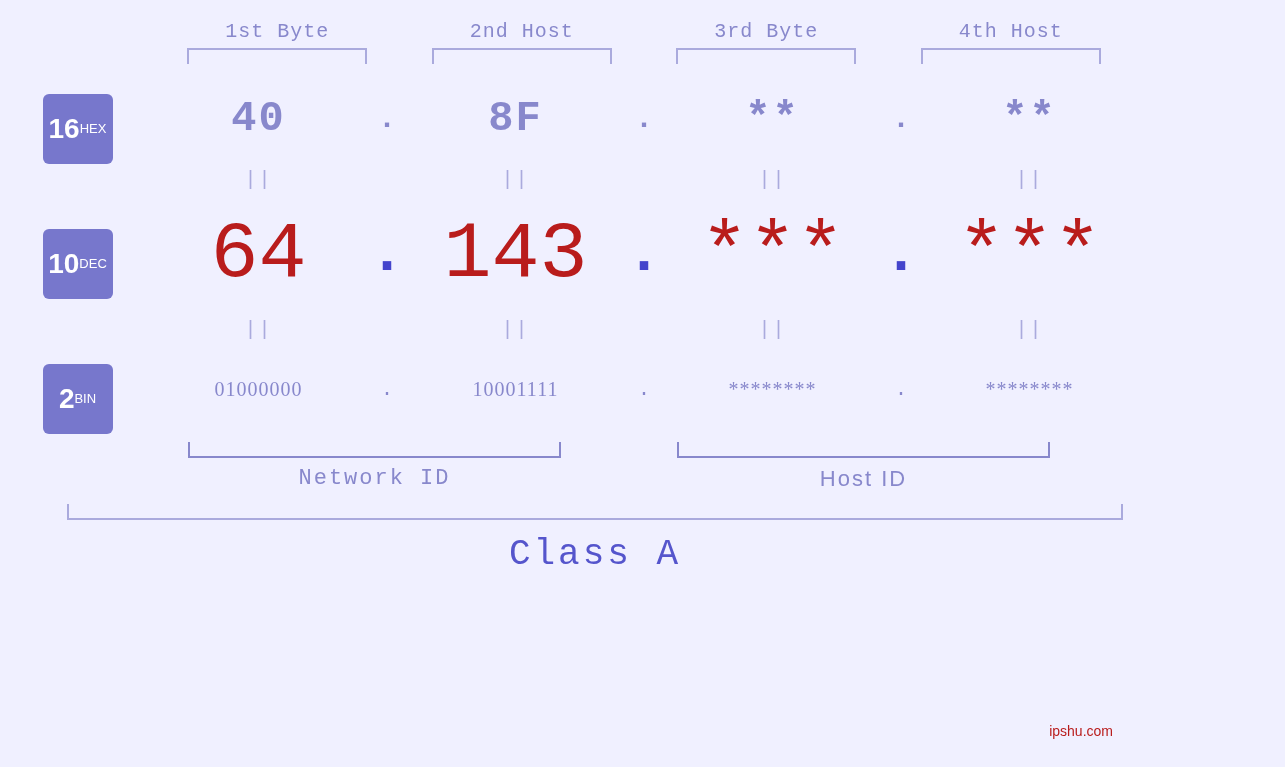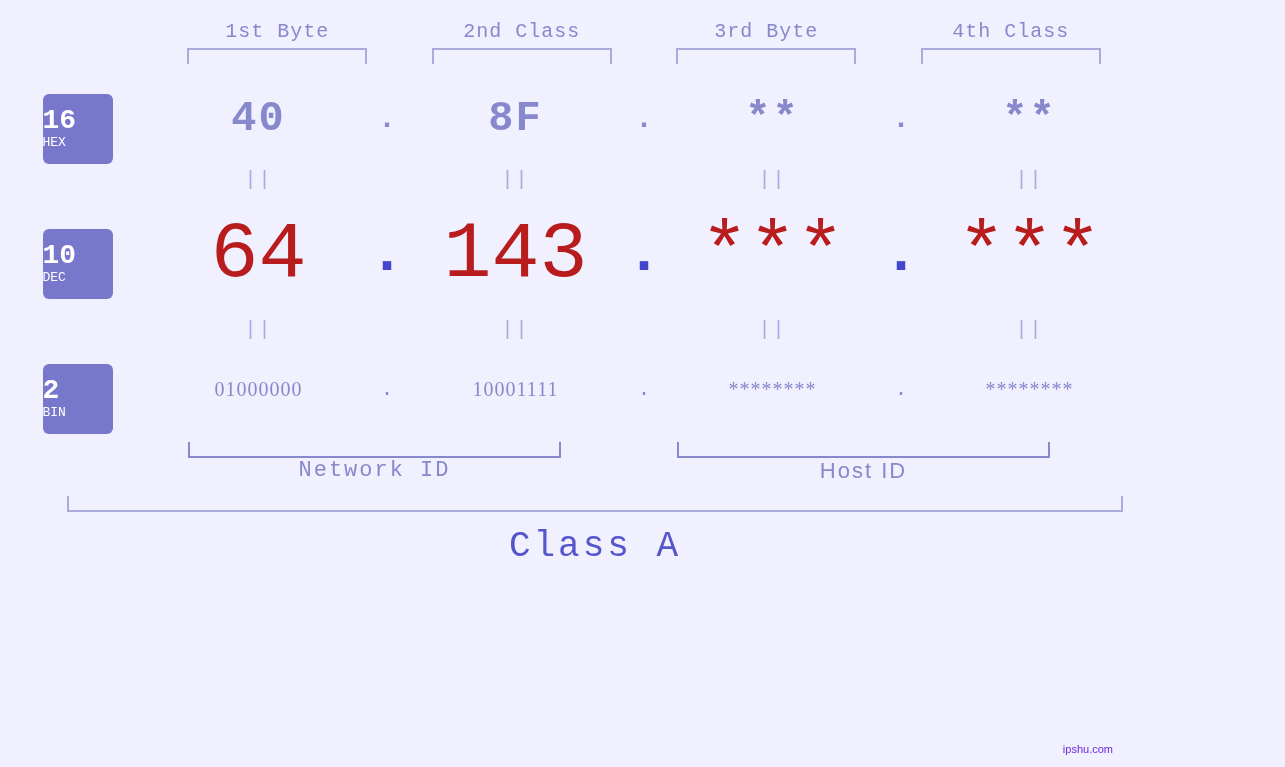--- a/index.html
+++ b/index.html
@@ -77,25 +77,25 @@
       padding-top: 10px;
       gap: 0px;
     }
 
     .badge {
       width: 70px;
       height: 70px;
       background-color: #7777cc;
       color: white;
       display: flex;
-      flex-direction: column;
-      align-items: flex-start;
+      flex-direction: row;
+      align-items: center;
       justify-content: center;
       border-radius: 6px;
-      font-family: Liberation Mono, monospace;
+      font-family: Liberation Sans, sans-serif;
     }
 
     .badge-number {
       font-size: 28px;
       font-weight: bold;
       line-height: 1;
     }
 
     .badge-label {
       font-size: 13px;
@@ -203,37 +203,37 @@
     }
 
     .equals-spacer {
       width: 50px;
       flex: none;
     }
 
     
     .watermark {
       position: absolute;
-      bottom: 12px;
+      bottom: 28px;
       right: 20px;
-      color: #6d28d9;
-      font-size: 11px;
+      color: #b91c1c;
+      font-size: 14px;
       font-family: Arial, sans-serif;
     }
   </style>
 </head>
 <body>
 
 <div class="main-container">
 
   <div class="header-row">
     <div class="byte-label">1st Byte</div>
-    <div class="byte-label">2nd Class</div>
+    <div class="byte-label">2nd Host</div>
     <div class="byte-label">3rd Byte</div>
-    <div class="byte-label">4th Class</div>
+    <div class="byte-label">4th Host</div>
   </div>
 
   <div class="bracket-row">
     <div class="bracket-cell">
       <div class="bracket"></div>
     </div>
     <div class="bracket-cell">
       <div class="bracket"></div>
     </div>
     <div class="bracket-cell">
@@ -374,21 +374,21 @@
           <div style="width:85%; height:16px; border:2px solid #8888cc; border-top:none;"></div>
         </div>
         <div style="width:50px; flex:none;"></div>
 
         <div style="flex:2; display:flex; justify-content:center; align-items:flex-end;">
           <div style="width:85%; height:16px; border:2px solid #8888cc; border-top:none;"></div>
         </div>
         <div style="width:50px; flex:none;"></div>
       </div>
 
-      <div style="display:flex; width:100%; margin-top:0;">
+      <div style="display:flex; width:100%; margin-top:8px;">
         <div style="flex:2; text-align:center; color:#8888cc; font-size:22px; font-family:'Courier New',Courier,monospace; letter-spacing:2px;">Network ID</div>
         <div style="width:50px; flex:none;"></div>
         <div style="flex:2; text-align:center; color:#8888cc; font-size:22px; font-family:Liberation Sans, sans-serif; letter-spacing:2px;">Host ID</div>
         <div style="width:50px; flex:none;"></div>
       </div>
 
     </div>
   </div>
 
   <div style="width:100%; padding-left:67px; padding-right:10px; margin-top:12px;">

